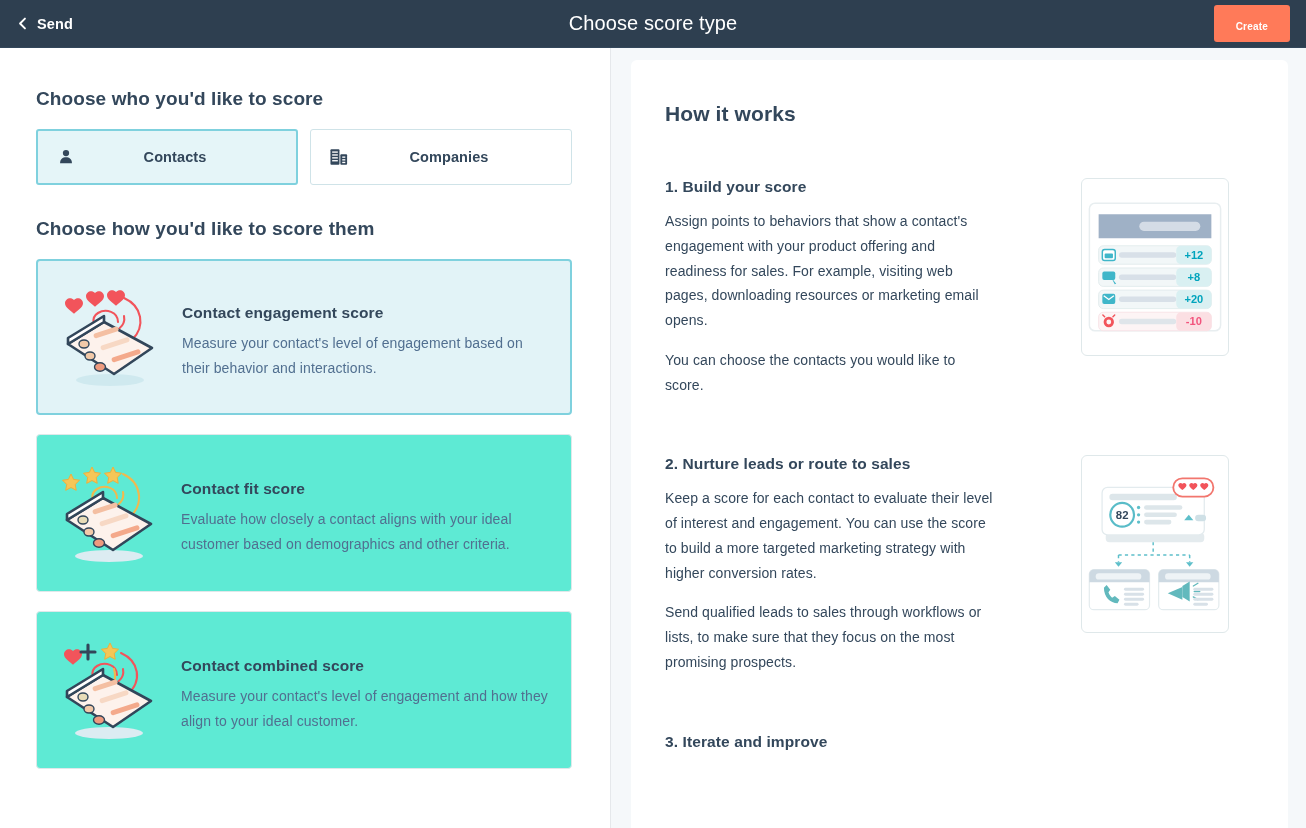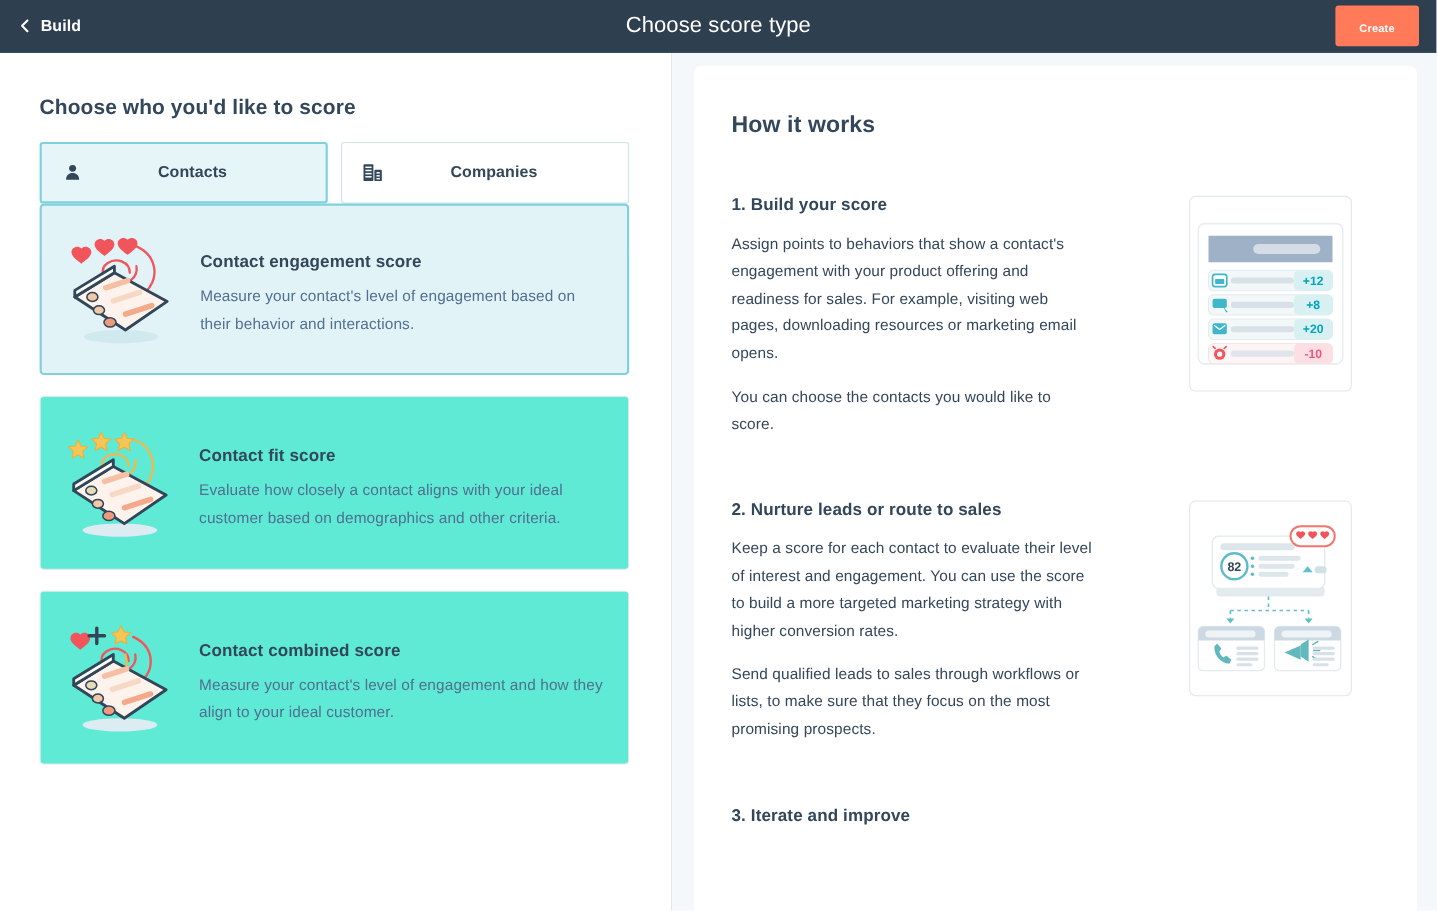--- a/index.html
+++ b/index.html
@@ -168,21 +168,21 @@
   .step3 { margin-bottom: 0; }
 </style>
 </head>
 <body>
 
 <div class="topbar">
   <div class="back-btn">
     <svg class="chev" viewBox="0 0 16 16">
       <path d="M11 2 L5 8 L11 14" fill="none" stroke="#ffffff" stroke-width="2.4" stroke-linecap="round" stroke-linejoin="round"></path>
     </svg>
-    <span>Build</span>
+    <span>Send</span>
   </div>
   <div class="topbar-title">Choose score type</div>
   <button class="create-btn">Create</button>
 </div>
 
 <div class="body-wrap">
 
   <div class="left-pane">
 
     <div class="section-head sh-1">Choose who you'd like to score</div>
@@ -210,20 +210,21 @@
               <rect x="14.6" y="9.4" width="3.4" height="1.5"></rect>
               <rect x="14.6" y="12.4" width="3.4" height="1.5"></rect>
               <rect x="14.6" y="15.3" width="3.4" height="1.5"></rect>
             </g>
           </svg>
         </span>
         <span class="t-label">Companies</span>
       </div>
     </div>
 
+    <div class="section-head sh-2">Choose how you'd like to score them</div>
 
     <div class="card selected h-tall">
       <div class="art">
         <svg width="104" height="110" viewBox="0 0 104 110">
           <ellipse cx="52" cy="98" rx="34" ry="6" fill="#cfe9ef"></ellipse>
 
           <g fill="#f2545b">
             <path d="M16 18 c-3.4-3.6-9-1.2-9 3.3 0 4 5.4 7.4 9 10.4 3.6-3 9-6.4 9-10.4 0-4.5-5.6-6.9-9-3.3z"></path>
             <path d="M37 11 c-3.4-3.6-9-1.2-9 3.3 0 4 5.4 7.4 9 10.4 3.6-3 9-6.4 9-10.4 0-4.5-5.6-6.9-9-3.3z"></path>
             <path d="M58 10 c-3.4-3.6-9-1.2-9 3.3 0 4 5.4 7.4 9 10.4 3.6-3 9-6.4 9-10.4 0-4.5-5.6-6.9-9-3.3z"></path>

